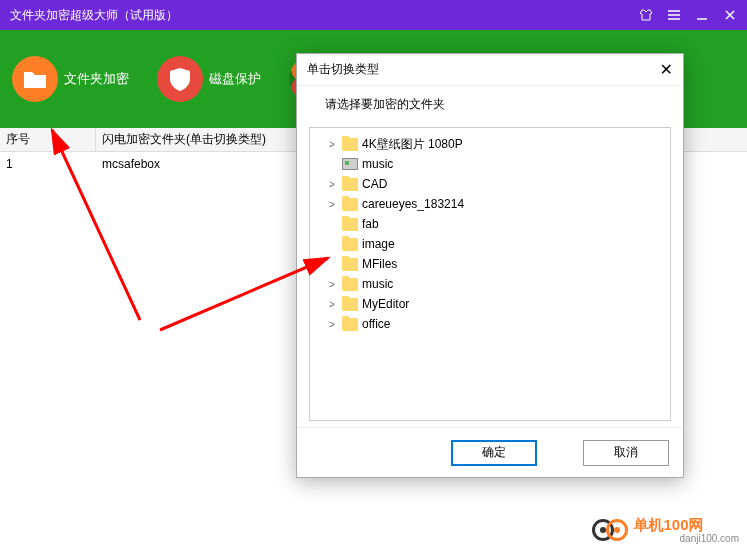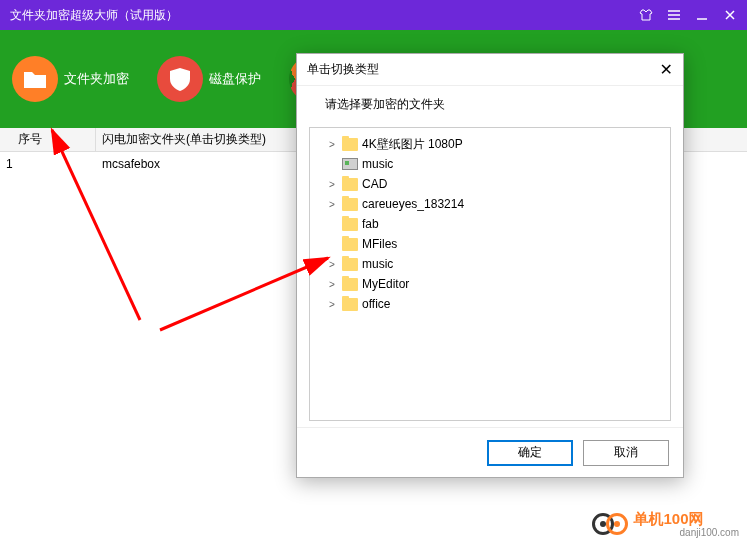--- a/index.html
+++ b/index.html
@@ -14,44 +14,44 @@
 .tool-icon { width: 46px; height: 46px; border-radius: 50%; display: flex; align-items: center; justify-content: center; }
 .tool-orange { background: #ff7f27; }
 .tool-blue { background: #3d96e8; }
 .tool-red { background: #e84b3d; }
 .tool-multi { background: radial-gradient(circle at 30% 30%, #ff7f27 0 25%, transparent 25%), radial-gradient(circle at 70% 30%, #3d96e8 0 25%, transparent 25%), radial-gradient(circle at 30% 70%, #e84b3d 0 25%, transparent 25%), radial-gradient(circle at 70% 70%, #2ecc71 0 25%, transparent 25%), #1a8a1a; }
 .tool-green { background: #0d8a0d; }
 .tool-spacer { flex: 1; }
 
 .table-area { position: absolute; top: 128px; left: 0; right: 0; bottom: 0; background: #fff; }
 .table-header { display: flex; height: 24px; background: #f5f5f5; border-bottom: 1px solid #ddd; font-size: 12px; align-items: center; }
-.th-seq { width: 96px; padding-left: 18px; border-right: 1px solid #ddd; height: 100%; display: flex; align-items: center; }
+.th-seq { width: 96px; padding-left: 6px; border-right: 1px solid #ddd; height: 100%; display: flex; align-items: center; }
 .th-name { flex: 1; padding-left: 6px; }
 .table-row { display: flex; height: 24px; font-size: 12px; align-items: center; }
 .td-seq { width: 96px; padding-left: 6px; }
 .td-name { flex: 1; padding-left: 6px; }
 
 .dialog { position: absolute; top: 53px; left: 296px; width: 388px; height: 425px; background: #fff; border: 1px solid #aaa; box-shadow: 0 4px 20px rgba(0,0,0,0.3); display: flex; flex-direction: column; }
 .dlg-title { height: 32px; display: flex; align-items: center; justify-content: space-between; padding: 0 10px; font-size: 12px; border-bottom: 1px solid #eee; }
 .dlg-close { font-size: 16px; cursor: pointer; }
 .dlg-hint { padding: 10px 28px 8px; font-size: 12px; }
 .dlg-tree { flex: 1; margin: 6px 12px; border: 1px solid #ccc; overflow-y: scroll; padding: 6px 0; font-size: 12px; }
 .tree-item { display: flex; align-items: center; height: 20px; padding-left: 16px; gap: 4px; cursor: pointer; }
 .expand { width: 12px; color: #666; font-size: 10px; text-align: center; }
 .folder-ico { width: 16px; height: 13px; background: #ffd96e; border-radius: 1px; position: relative; }
 .folder-ico::before { content: ''; position: absolute; top: -2px; left: 0; width: 7px; height: 3px; background: #ffd96e; border-radius: 1px 1px 0 0; }
 .disk-ico { width: 16px; height: 12px; background: #d0d0d0; border: 1px solid #888; position: relative; }
 .disk-ico::after{content:'';position:absolute;left:2px;top:2px;width:4px;height:4px;background:#5ab45a;}
 .dlg-buttons { height: 50px; display: flex; justify-content: flex-end; align-items: center; gap: 10px; padding: 0 14px; border-top: 1px solid #eee; }
-.dlg-btn { width: 86px; height: 26px; border: 1px solid #999; background: #fff; font-size: 12px; cursor: pointer; }
+.dlg-btn { width: 86px; height: 26px; border: 1px solid #999; background: #fff; font-size: 12px; cursor: pointer; margin-left: 36px; }
 .dlg-btn.primary { border: 2px solid #0078d7; }
 
 .arrow-svg { position: absolute; top: 0; left: 0; pointer-events: none; }
 
-.watermark { position: absolute; right: 8px; bottom: 12px; display: flex; align-items: center; gap: 6px; font-size: 12px; }
+.watermark { position: absolute; right: 8px; bottom: 6px; display: flex; align-items: center; gap: 6px; font-size: 12px; }
 .wm-logo { display: flex; align-items: center; }
 .wm-circle { width: 22px; height: 22px; border: 3px solid #333; border-radius: 50%; position: relative; }
 .wm-circle.orange { border-color: #ff7f27; margin-left: -8px; }
 .wm-circle::after { content: ''; position: absolute; width: 6px; height: 6px; background: #333; border-radius: 50%; top: 5px; left: 5px; }
 .wm-circle.orange::after { background: #ff7f27; }
 .wm-text { display: flex; flex-direction: column; line-height: 1.1; }
 .wm-cn { color: #ff7f27; font-weight: bold; font-size: 15px; }
 .wm-en { color: #888; font-size: 10px; margin-left: 46px; }
 </style>
 </head>
@@ -146,20 +146,25 @@
         <span>careueyes_183214</span>
       </div>
       <div class="tree-item">
         <span class="expand"></span>
         <span class="folder-ico"></span>
         <span>fab</span>
       </div>
       <div class="tree-item">
         <span class="expand"></span>
         <span class="folder-ico"></span>
+        <span>image</span>
+      </div>
+      <div class="tree-item">
+        <span class="expand"></span>
+        <span class="folder-ico"></span>
         <span>MFiles</span>
       </div>
       <div class="tree-item">
         <span class="expand">&gt;</span>
         <span class="folder-ico"></span>
         <span>music</span>
       </div>
       <div class="tree-item">
         <span class="expand">&gt;</span>
         <span class="folder-ico"></span>

